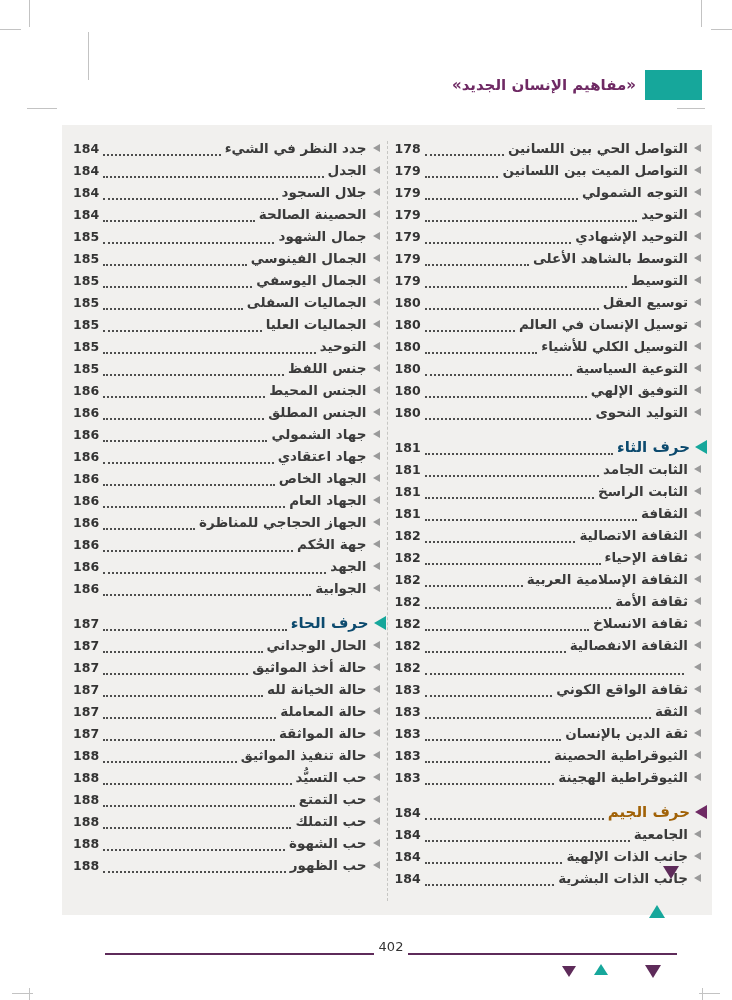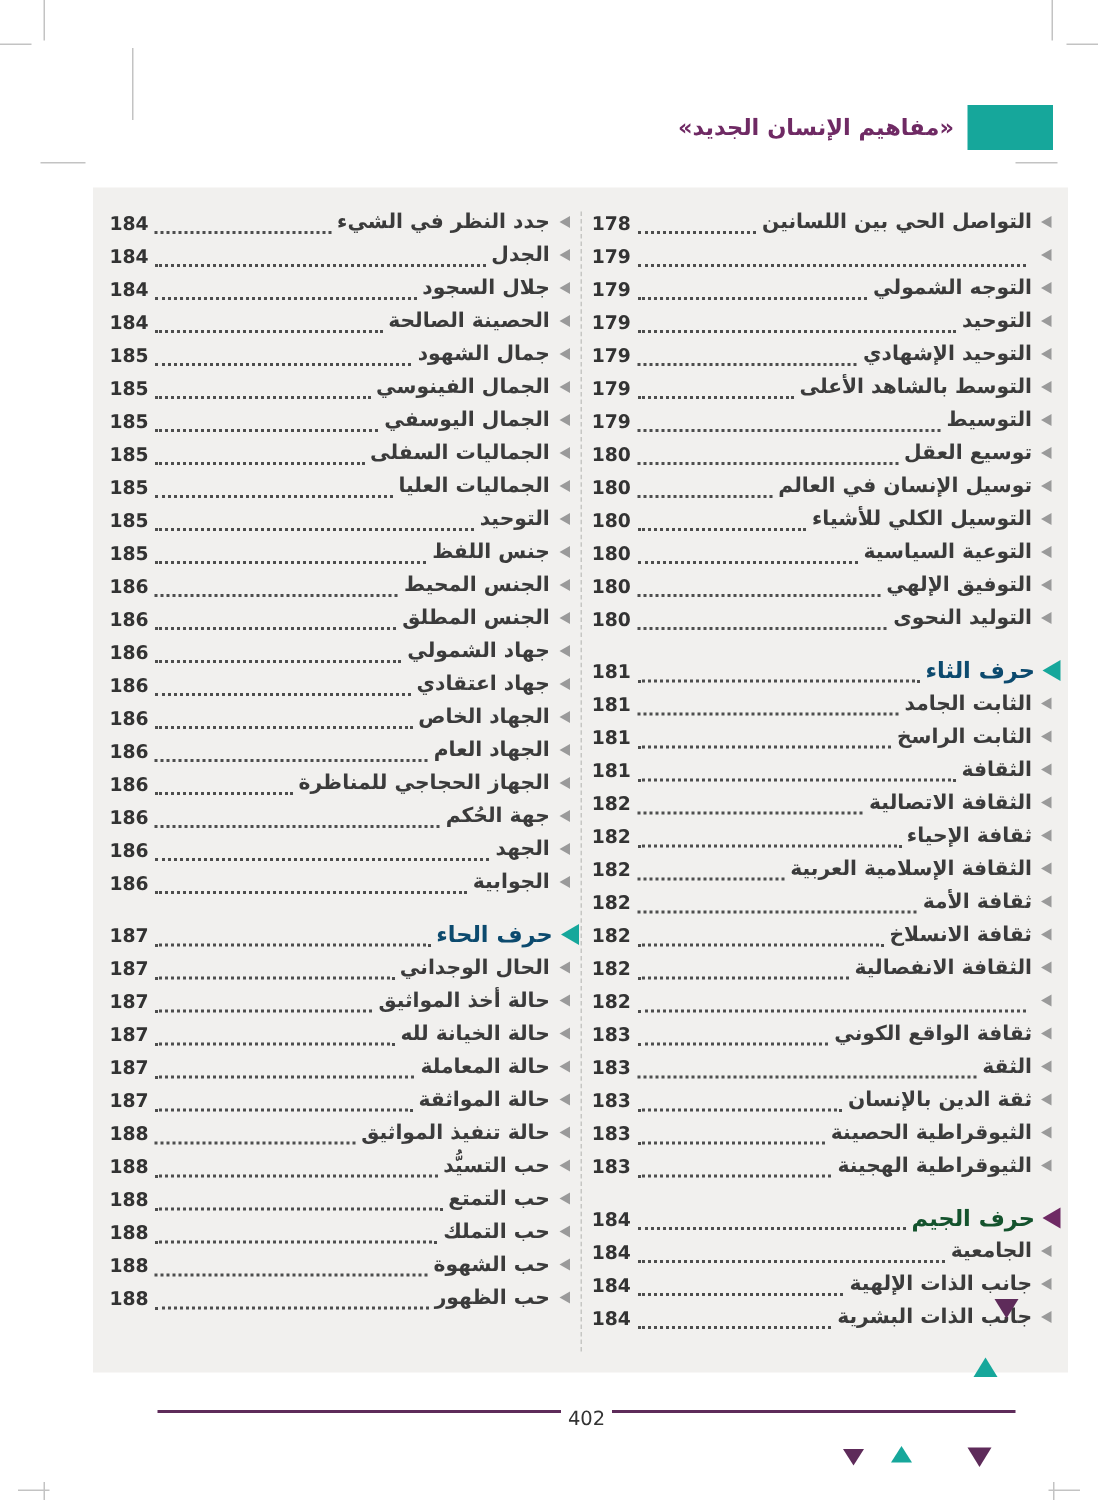--- a/index.html
+++ b/index.html
@@ -67,26 +67,26 @@
   }
   .row.section{margin-top:13px;}
   .row.section .bullet{
     border-top:7px solid transparent;
     border-bottom:7px solid transparent;
     border-right:12px solid #16a79b;
     margin-right:-6px;margin-left:5px;
   }
   .row.section .label{font-size:15px;}
   .row.section.teal .label{color:#0c4a6e;}
-  .row.section.purple .label{color:#14532d;}
+  .row.section.purple .label{color:#a16207;}
   .row.section.purple .bullet{border-right-color:#6f2a64;}
   
   .footer{
     position:absolute;left:105px;top:940px;width:572px;
-    display:flex;align-items:flex-start;
+    display:flex;align-items:flex-end;
     color:#333;font-size:13px;
   }
   .footer .rule{flex:1 1 auto;border-top:2px solid #5e2b5a;}
   .footer .pageno{flex:0 0 auto;margin:0 5px;transform:translateY(-1px);}
   
   .tri{position:absolute;width:0;height:0;}
   .tri.down{border-left:8px solid transparent;border-right:8px solid transparent;border-top:13px solid #5e2b5a;}
   .tri.up{border-left:8px solid transparent;border-right:8px solid transparent;border-bottom:13px solid #16a79b;}
   .tri.small{border-left-width:7px;border-right-width:7px;}
   .tri.small.down{border-top-width:11px;}
@@ -117,20 +117,21 @@
   <div class="panel">
     <div class="col">
         <div class="row">
           <span class="bullet"></span>
           <span class="label">التواصل الحي بين اللسانين</span>
           <span class="dots"></span>
           <span class="num">178</span>
         </div>
         <div class="row">
           <span class="bullet"></span>
+          <span class="label">التواصل الميت بين اللسانين</span>
           <span class="dots"></span>
           <span class="num">179</span>
         </div>
         <div class="row">
           <span class="bullet"></span>
           <span class="label">التوجه الشمولي</span>
           <span class="dots"></span>
           <span class="num">179</span>
         </div>
         <div class="row">

